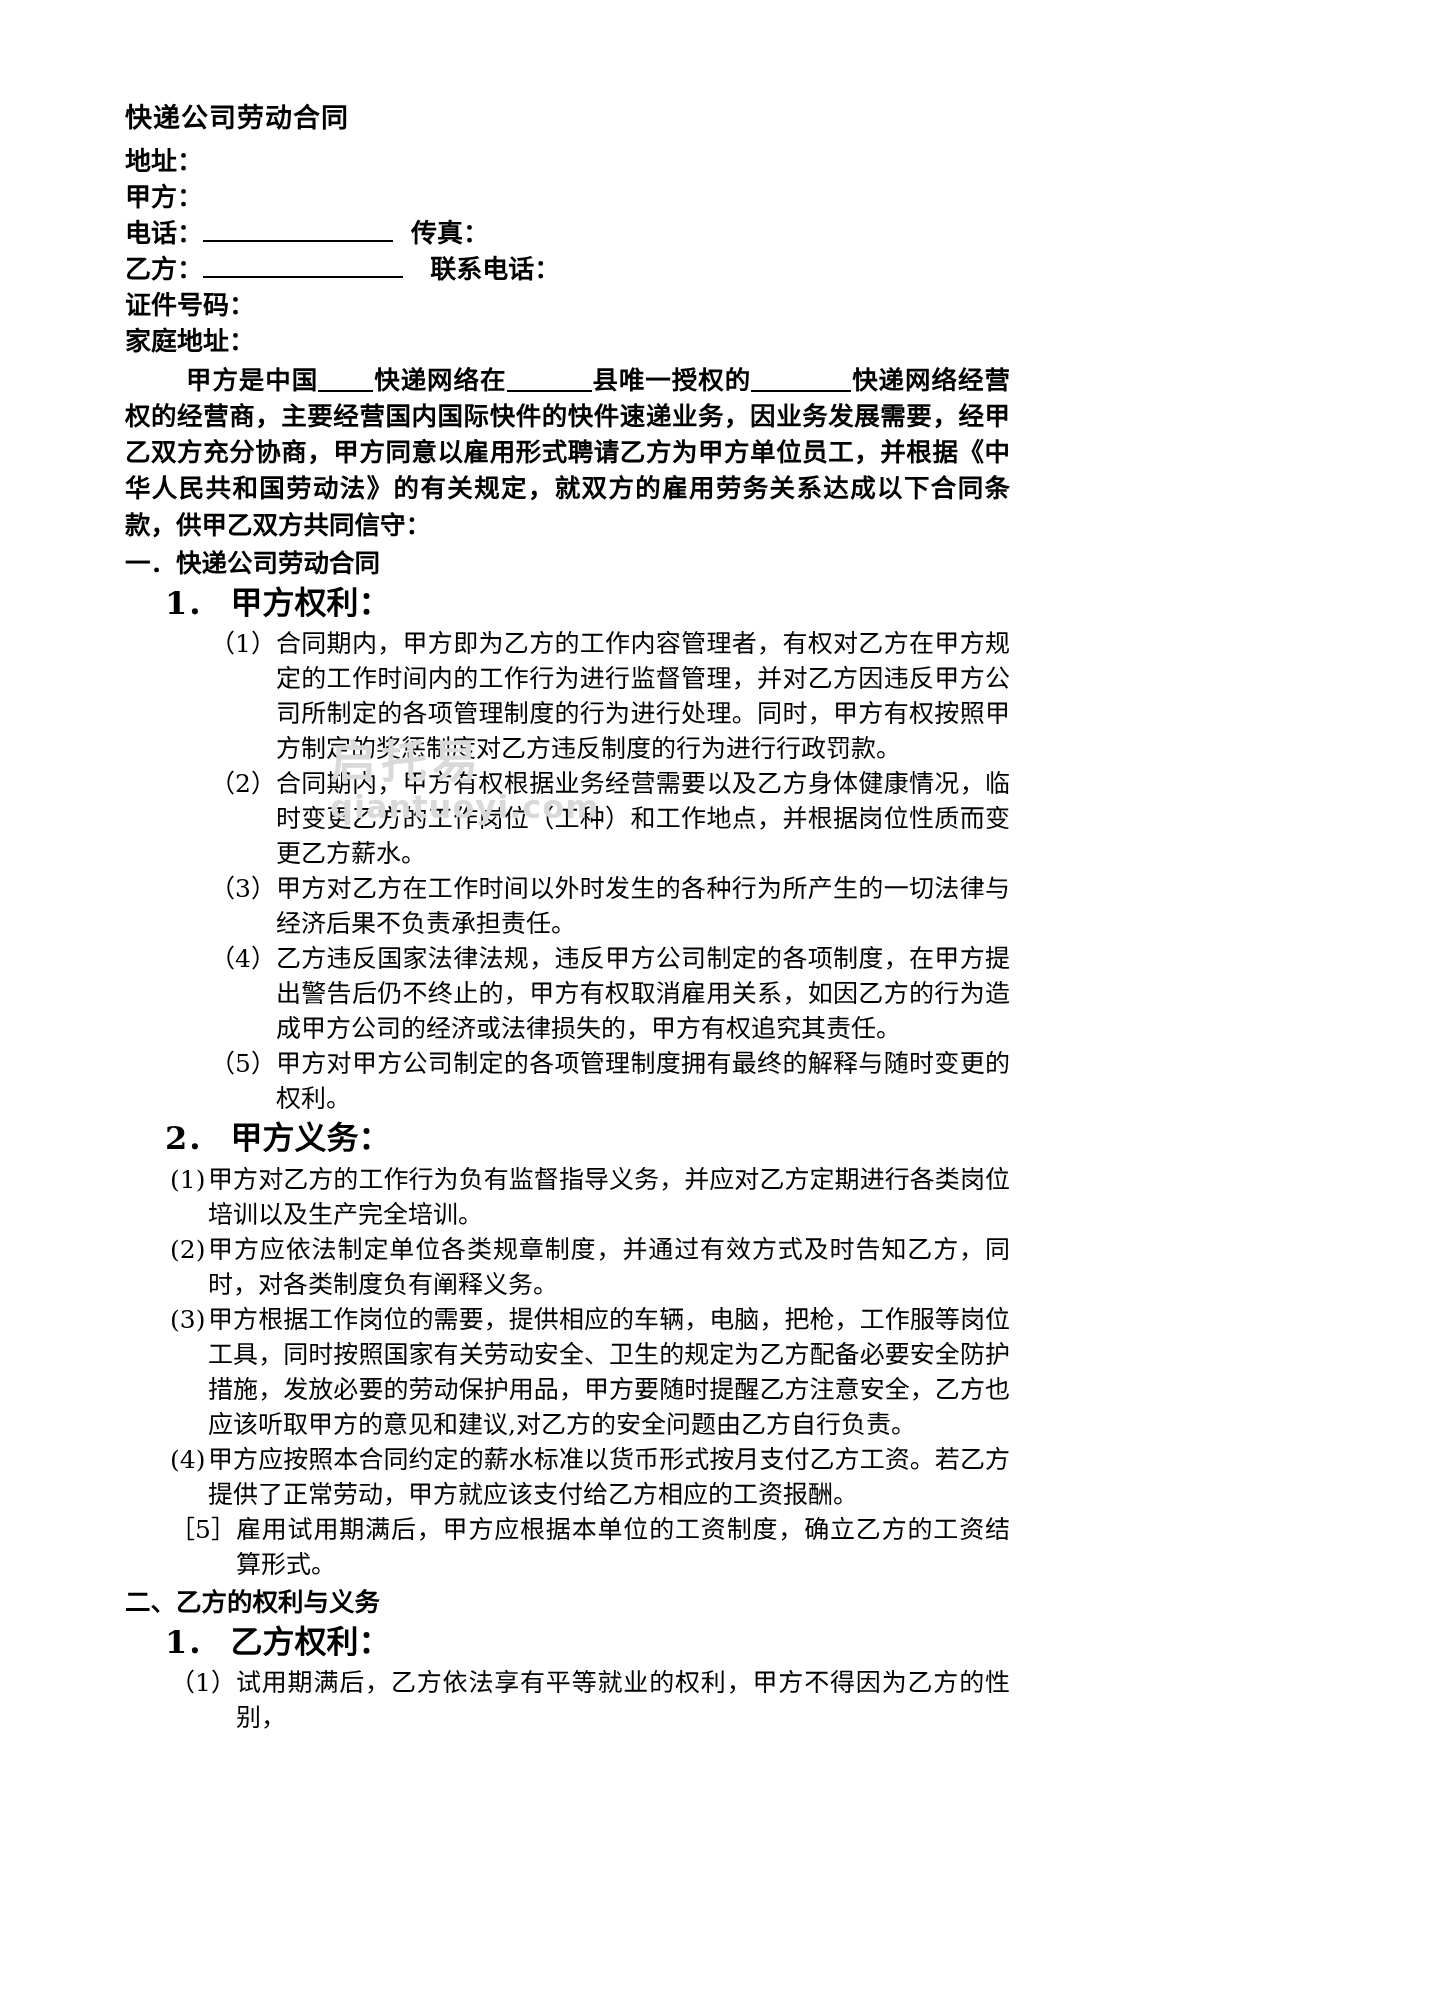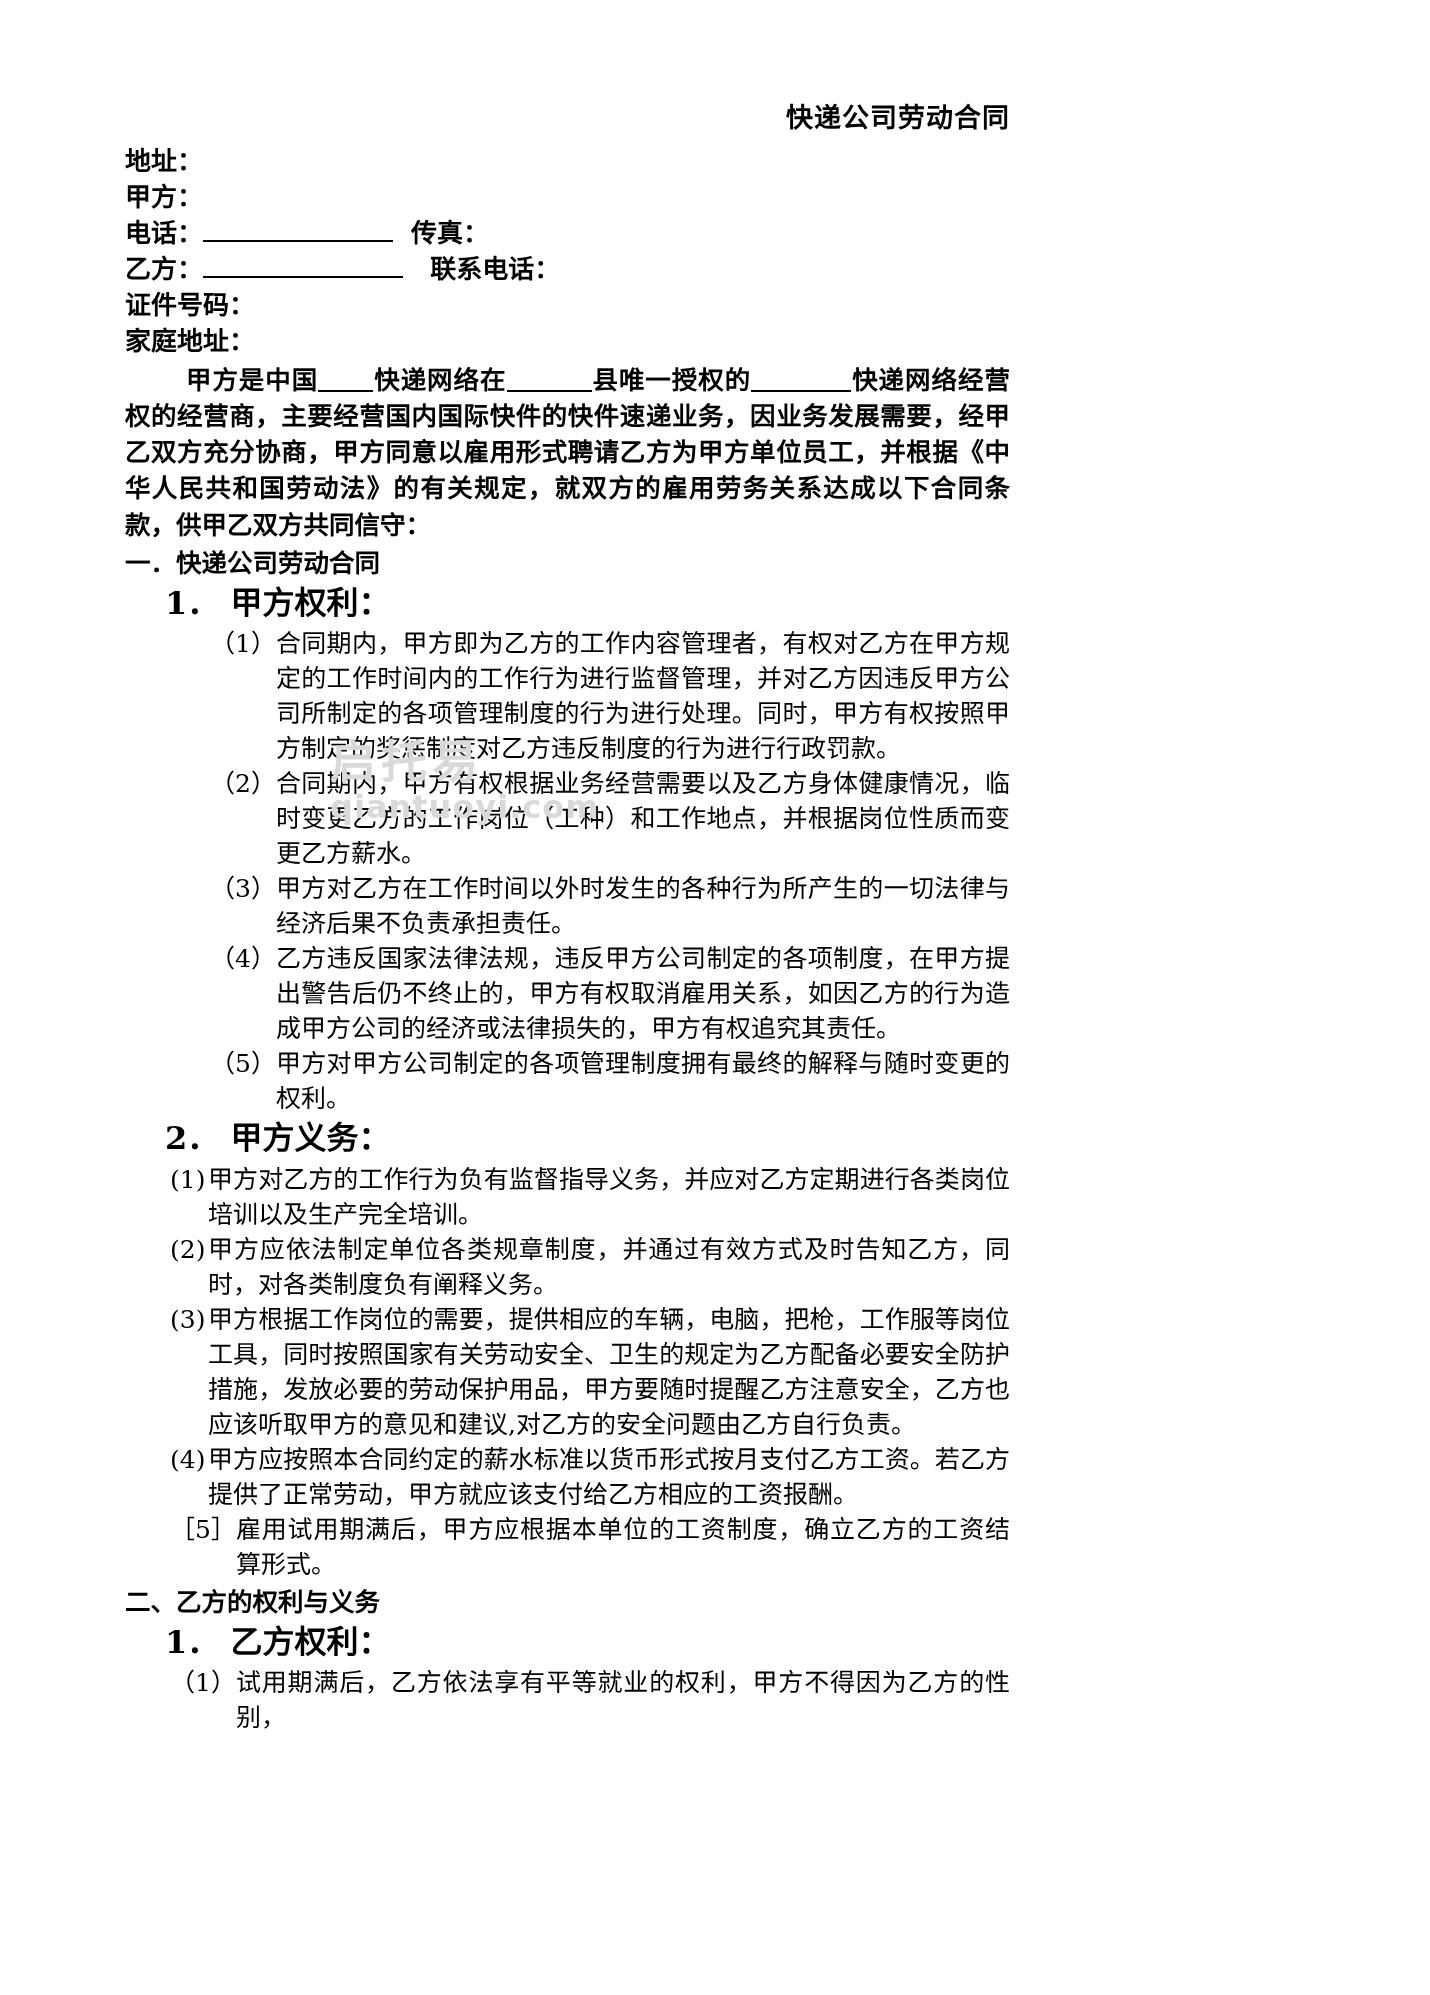--- a/index.html
+++ b/index.html
@@ -18,21 +18,21 @@
     overflow: hidden;
     box-sizing: border-box;
   }
   .content {
     position: absolute;
     left: 125px;
     top: 100px;
     width: 885px;
   }
   .doc-title {
-    text-align: right;
+    text-align: left;
     font-size: 27px;
     font-weight: bold;
     line-height: 1.35;
     margin: 0 0 8px 0;
     letter-spacing: 1px;
   }
   .field-line {
     font-size: 26px;
     font-weight: bold;
     line-height: 1.38;

